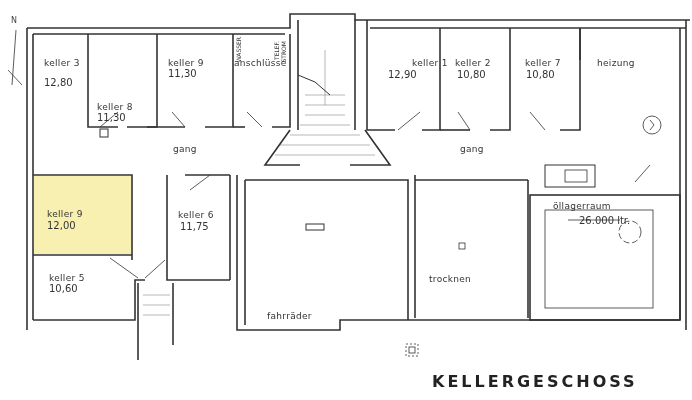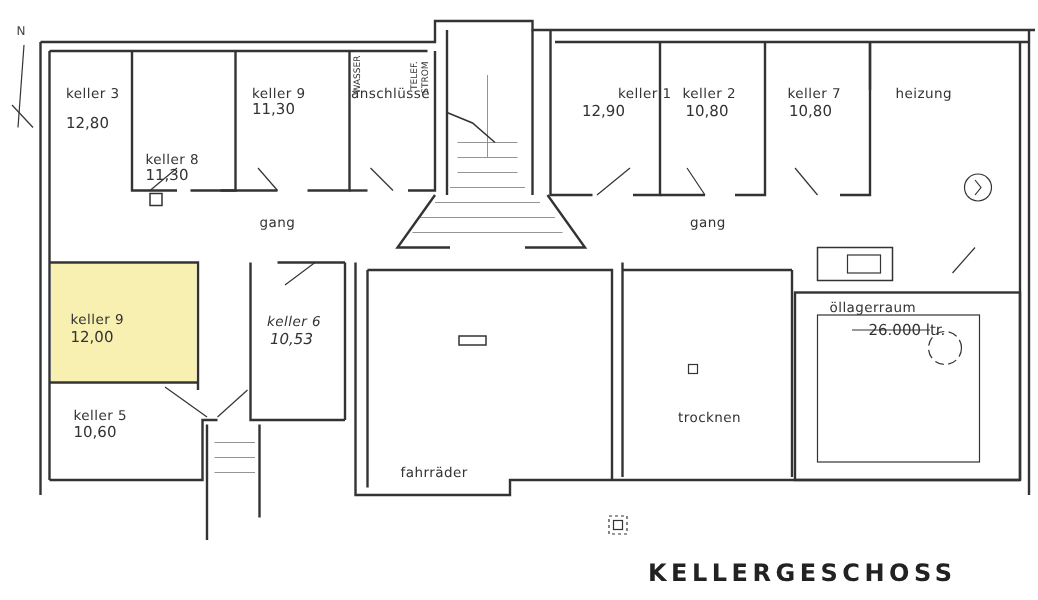--- a/index.html
+++ b/index.html
@@ -154,28 +154,28 @@
   <span class="lbl" style="left:16px;top:30px;">heizung</span>
 </div>
 <div class="room-hit" style="left:34px;top:176px;width:97px;height:78px;">
   <span class="lbl" style="left:13px;top:34px;">keller  9</span>
   <span class="area" style="left:13px;top:45px;">12,00</span>
 </div>
 <div class="room-hit" style="left:34px;top:256px;width:100px;height:63px;">
   <span class="lbl" style="left:15px;top:18px;">keller  5</span>
   <span class="area" style="left:15px;top:28px;">10,60</span>
 </div>
-<div class="room-hit" style="left:168px;top:176px;width:61px;height:103px;font-style:italic;">
+<div class="room-hit" style="left:168px;top:176px;width:61px;height:103px;">
   <span class="lbl" style="left:10px;top:35px;">keller  6</span>
-  <span class="area" style="left:12px;top:46px;">10,53</span>
+  <span class="area" style="left:12px;top:46px;">11,75</span>
 </div>
 <div class="room-hit" style="left:246px;top:181px;width:161px;height:138px;">
   <span class="lbl" style="left:21px;top:95px;margin-top:36px;">fahrräder</span>
 </div>
-<div class="room-hit" style="left:435px;top:181px;width:127px;height:136px;padding-left:16px;">
+<div class="room-hit" style="left:412px;top:181px;width:127px;height:136px;padding-left:16px;">
   <span class="lbl" style="left:17px;top:94px;">trocknen</span>
 </div>
 <div class="room-hit" style="left:531px;top:196px;width:162px;height:123px;">
   <span class="lbl" style="left:22px;top:6px;">öllagerraum</span>
   <span class="area" style="left:48px;top:20px;">26.000 ltr.</span>
 </div>
 <div class="room-hit" style="left:120px;top:135px;width:150px;height:35px;">
   <span class="lbl" style="left:53px;top:10px;">gang</span>
 </div>
 <div class="room-hit" style="left:400px;top:135px;width:140px;height:35px;">

